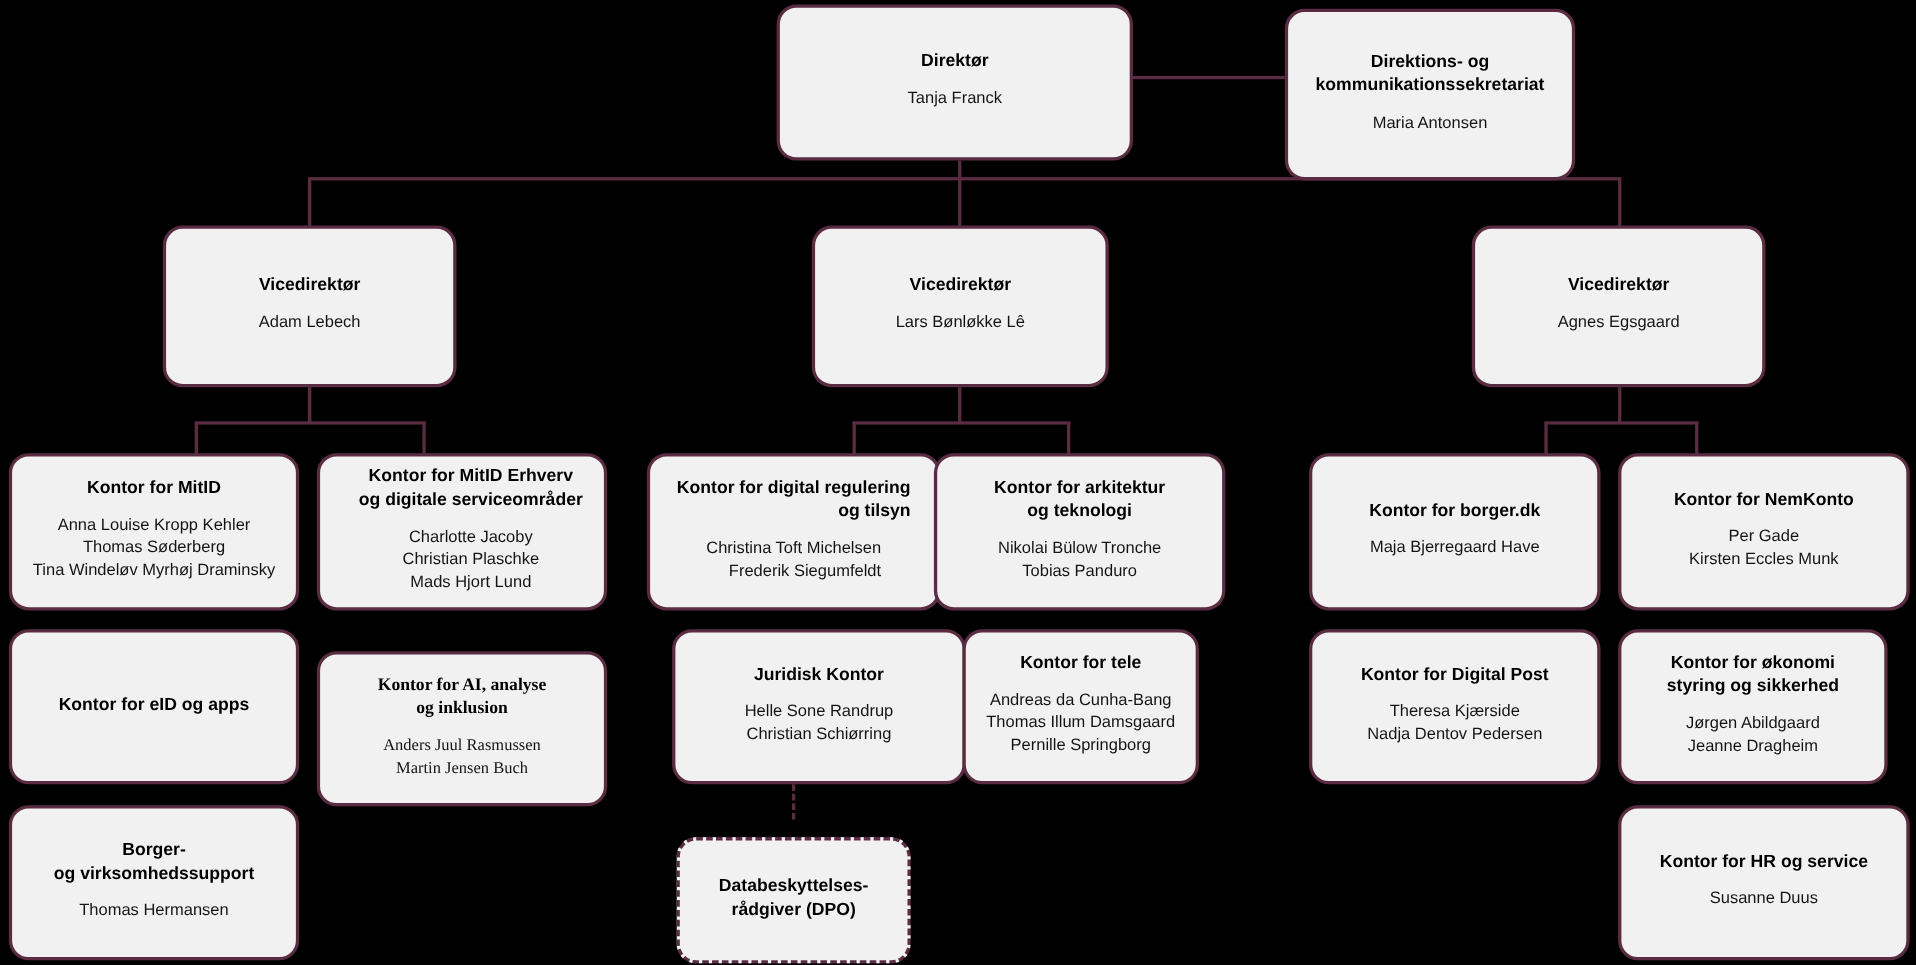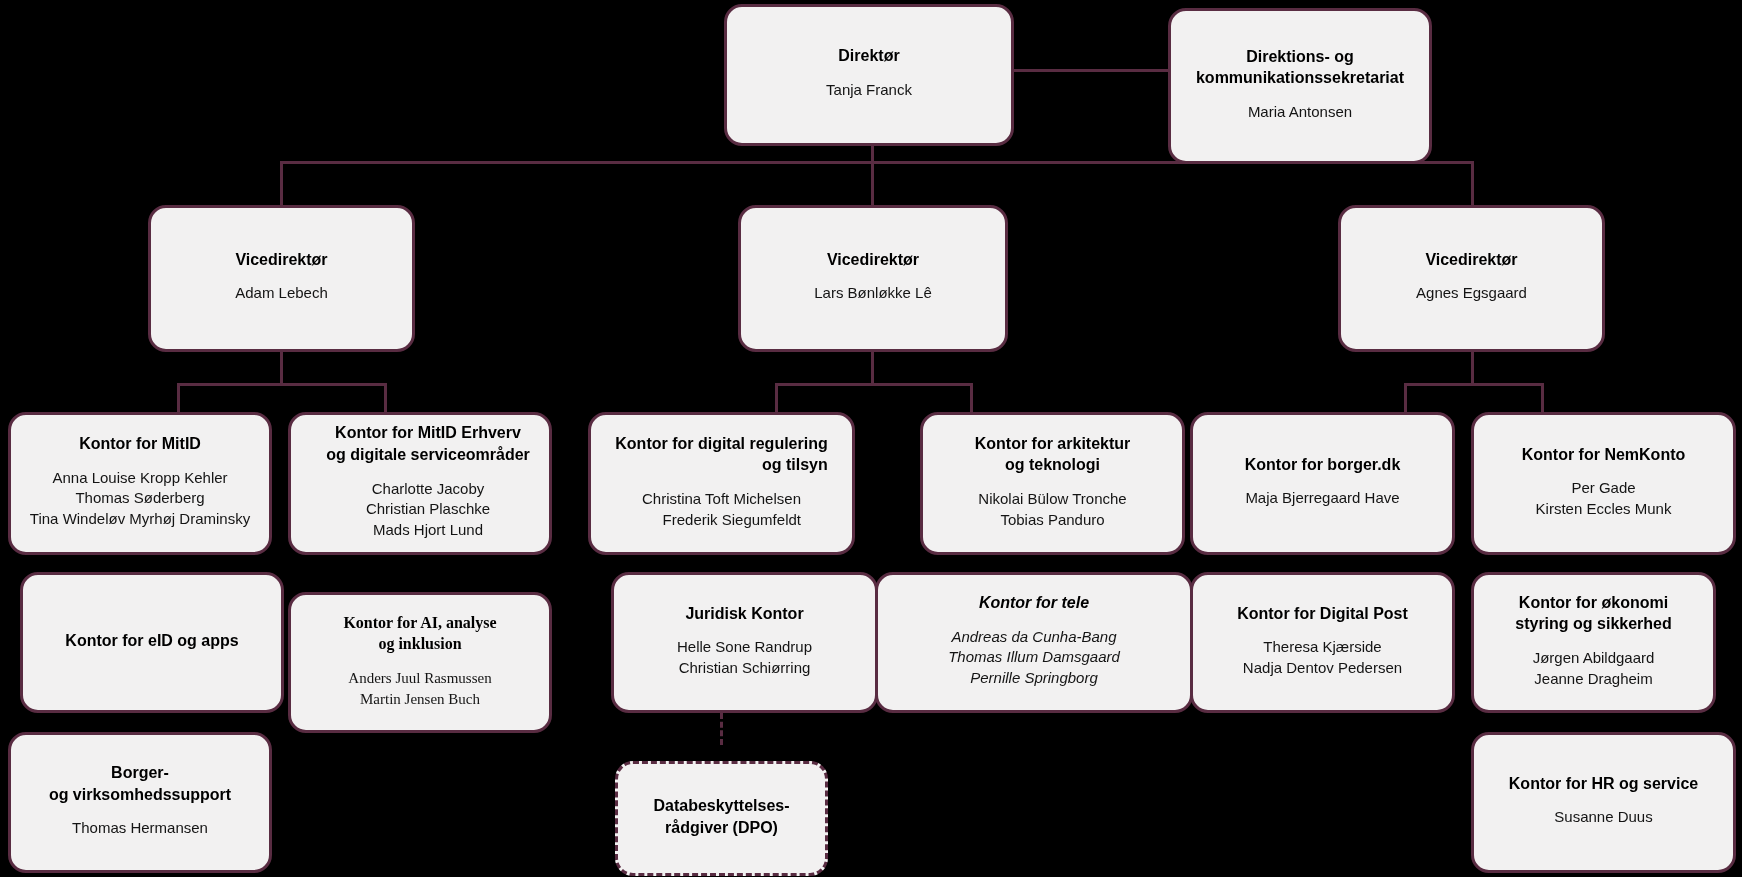--- a/index.html
+++ b/index.html
@@ -44,35 +44,35 @@
     line-height:1.38;
     color:var(--text);
   }
   .node .names div{white-space:nowrap;}
   .node.dashed{border-style:dashed;border-width:3px;}
   .hline{position:absolute;height:3px;background:var(--line);}
   .vline{position:absolute;width:3px;background:var(--line);}
   .vdash{position:absolute;width:0;border-left:3px dashed var(--line);}
 
   
-  #n-direktor{left:724px;top:4px;width:290px;height:142px;}
+  #n-direktor{left:706px;top:4px;width:324px;height:142px;}
   #n-sekretariat{left:1168px;top:8px;width:264px;height:156px;}
   #n-vice-left{left:148px;top:205px;width:267px;height:147px;}
   #n-vice-mid{left:738px;top:205px;width:270px;height:147px;}
   #n-vice-right{left:1338px;top:205px;width:267px;height:147px;}
   #n-mitid{left:8px;top:412px;width:264px;height:143px;}
   #n-mitid-erhverv{left:288px;top:412px;width:264px;height:143px;padding-left:28px;}
   #n-digital-regulering{left:588px;top:412px;width:267px;height:143px;text-align:right;}
-  #n-arkitektur{left:920px;top:412px;width:265px;height:143px;}
+  #n-arkitektur{left:849px;top:412px;width:265px;height:143px;}
   #n-borgerdk{left:1190px;top:412px;width:265px;height:143px;}
   #n-nemkonto{left:1471px;top:412px;width:265px;height:143px;}
-  #n-eid-apps{left:20px;top:572px;width:264px;height:141px;}
+  #n-eid-apps{left:8px;top:572px;width:264px;height:141px;}
   #n-ai-analyse{left:288px;top:592px;width:264px;height:141px;font-family:Liberation Serif, serif;}
   #n-juridisk{left:588px;top:572px;width:267px;height:141px;margin-left:23px;}
-  #n-tele{left:875px;top:572px;width:318px;height:141px;font-style:italic;}
+  #n-tele{left:875px;top:572px;width:215px;height:141px;}
   #n-digital-post{left:1190px;top:572px;width:265px;height:141px;}
   #n-okonomi{left:1471px;top:572px;width:245px;height:141px;}
   #n-borger-support{left:8px;top:732px;width:264px;height:141px;}
   #n-dpo{left:615px;top:745px;width:213px;height:115px;margin-top:16px;}
   #n-hr-service{left:1471px;top:732px;width:265px;height:141px;}
 
   
   #c-dir-sek{left:1008px;top:69px;width:160px;}
   #c-dir-down{left:871px;top:146px;height:17px;}
   #c-rail-top{left:280px;top:161px;width:1194px;}

